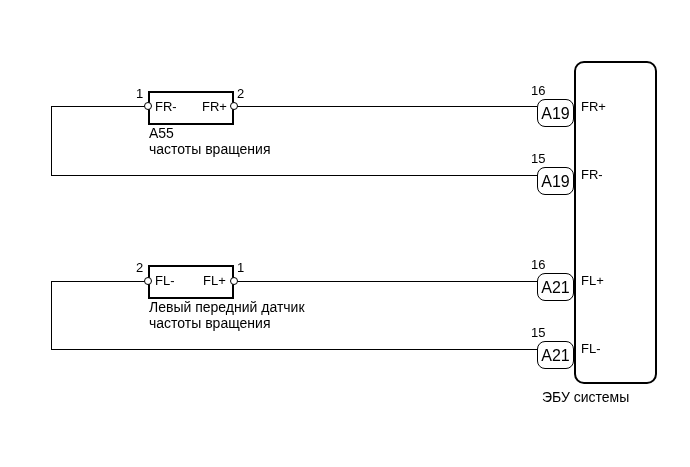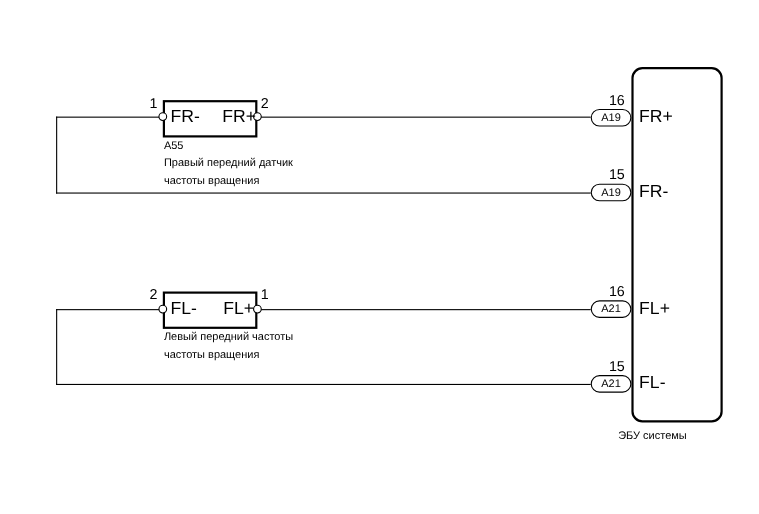--- a/index.html
+++ b/index.html
@@ -13,38 +13,38 @@
   .wire.v{width:1px;}
   .sensor-box{
     position:absolute;width:86px;height:34px;border:2px solid #000;
     background:#fff;box-sizing:border-box;
   }
   .pin-circle{
     position:absolute;width:6px;height:6px;border:1.5px solid #000;
     border-radius:50%;background:#fff;box-sizing:content-box;
   }
   .txt{
-    position:absolute;font-size:16px;line-height:14px;white-space:nowrap;
+    position:absolute;font-size:13px;line-height:14px;white-space:nowrap;
   }
   .txt.small{font-size:13px;}
   .caption{
-    position:absolute;font-size:10px;line-height:16px;white-space:nowrap;
+    position:absolute;font-size:14px;line-height:16px;white-space:nowrap;
   }
   .ecu-box{
     position:absolute;left:574px;top:61px;width:83px;height:323px;
     border:2px solid #000;border-radius:10px;background:#fff;box-sizing:border-box;
   }
   .oval{
-    position:absolute;width:37px;height:16px;border:1.5px solid #000;
+    position:absolute;width:37px;height:28px;border:1.5px solid #000;
     border-radius:8px;background:#fff;box-sizing:border-box;
     display:flex;align-items:center;justify-content:center;
-    font-size:10px;line-height:13px;
+    font-size:16px;line-height:13px;
   }
   .pin-num{
-    position:absolute;width:37px;text-align:right;font-size:13px;line-height:14px;
+    position:absolute;width:37px;text-align:left;font-size:13px;line-height:14px;
   }
 </style>
 </head>
 <body>
 
 <div class="canvas">
 
   <div class="wire h" style="left:234px;top:106px;width:303px"></div>
   <div class="wire h" style="left:51px;top:106px;width:97px"></div>
   <div class="wire v" style="left:51px;top:106px;height:70px"></div>
@@ -57,33 +57,32 @@
 
   <div class="sensor-box" style="left:148px;top:91px"></div>
   <div class="pin-circle" style="left:144px;top:102px"></div>
   <div class="pin-circle" style="left:230px;top:102px"></div>
   <div class="txt small" style="left:136px;top:87px">1</div>
   <div class="txt small" style="left:237px;top:87px">2</div>
   <div class="txt" style="left:155px;top:100px">FR-</div>
   <div class="txt" style="left:202px;top:100px">FR+</div>
   <div class="caption" style="left:149px;top:125px">
     <div>A55</div>
-    <div>Правый передний датчик</div>
     <div>частоты вращения</div>
   </div>
 
   <div class="sensor-box" style="left:148px;top:265px"></div>
   <div class="pin-circle" style="left:144px;top:277px"></div>
   <div class="pin-circle" style="left:230px;top:277px"></div>
   <div class="txt small" style="left:136px;top:261px">2</div>
   <div class="txt small" style="left:237px;top:261px">1</div>
   <div class="txt" style="left:155px;top:274px">FL-</div>
   <div class="txt" style="left:203px;top:274px">FL+</div>
   <div class="caption" style="left:149px;top:299px">
-    <div>Левый передний частоты</div>
+    <div>Левый передний датчик</div>
     <div>частоты вращения</div>
   </div>
 
   <div class="ecu-box"></div>
 
   <div class="pin-num" style="left:531px;top:84px">16</div>
   <div class="oval" style="left:537px;top:99px">A19</div>
   <div class="txt" style="left:581px;top:100px">FR+</div>
 
   <div class="pin-num" style="left:531px;top:152px">15</div>
@@ -91,17 +90,17 @@
   <div class="txt" style="left:581px;top:168px">FR-</div>
 
   <div class="pin-num" style="left:531px;top:258px">16</div>
   <div class="oval" style="left:537px;top:273px">A21</div>
   <div class="txt" style="left:581px;top:274px">FL+</div>
 
   <div class="pin-num" style="left:531px;top:326px">15</div>
   <div class="oval" style="left:537px;top:341px">A21</div>
   <div class="txt" style="left:581px;top:342px">FL-</div>
 
-  <div class="caption" style="left:562px;top:389px">
+  <div class="caption" style="left:542px;top:389px">
     <div>ЭБУ системы</div>
   </div>
 
 </div>
 
 </body></html>

